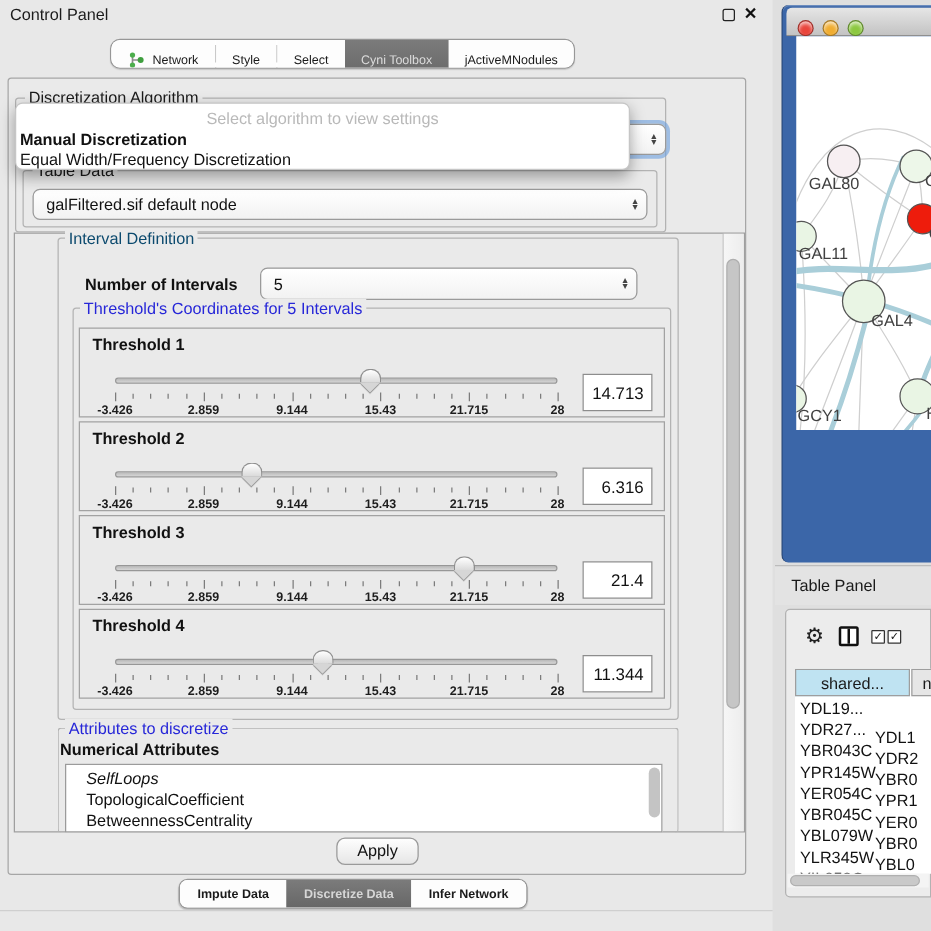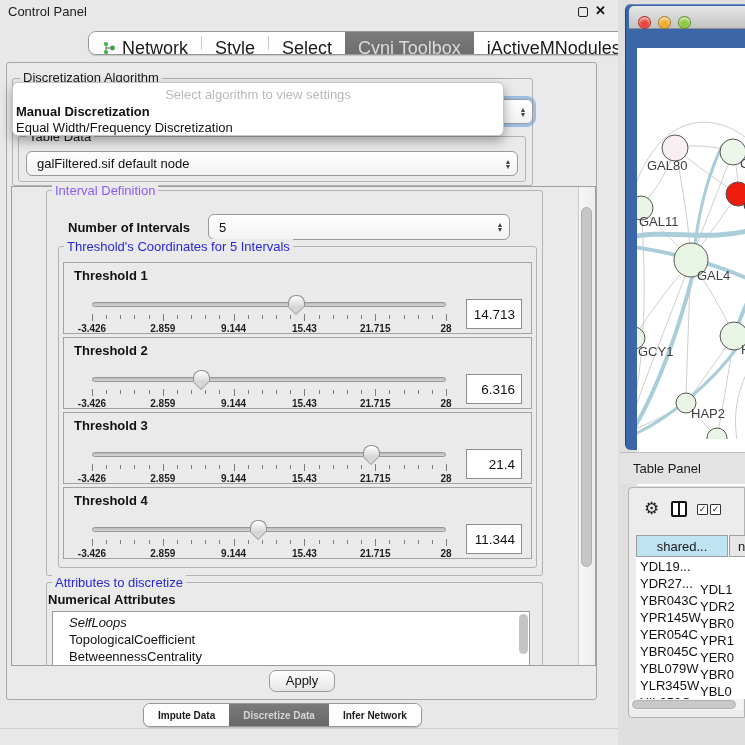--- a/index.html
+++ b/index.html
@@ -12,34 +12,34 @@
   #left-panel { left:0; top:0; width:620px; height:745px; background:#e8e8e8; }
   #cp-titlebar { left:0; top:0; width:620px; height:24px; }
   #cp-title { left:8px; top:4px; font-size:13px; color:#1c1c1c; }
   #cp-float { left:578px; top:7px; width:10px; height:10px; border:1.6px solid #222; border-radius:2px; }
   #cp-close { left:595px; top:3px; font-size:13px; font-weight:bold; color:#111; }
 
   
   #top-tabs { left:88px; top:31px; height:24px; display:flex; align-items:stretch;
     border:1px solid #979797; border-radius:8px; background:#fff; overflow:hidden;
     box-shadow:0 1px 1px rgba(0,0,0,.15); }
-  .ttab { display:flex; align-items:center; padding:16px 13px; font-size:18px; color:#1a1a1a;
+  .ttab { display:flex; align-items:center; padding:16px 13px; font-size:10px; color:#1a1a1a;
     background:#fdfdfd; white-space:nowrap; }
   .ttab.dark { background:linear-gradient(#7b7b7b,#676767); color:#dcdcdc; }
   .tsep { width:1px; background:#c9c9c9; margin:4px 0; }
   #net-icon { width:14px; height:14px; margin-right:6px; }
 
   
   #main-panel { left:6px; top:62px; width:591px; height:638px; background:#eaeaea;
     border:1px solid #a6a6a6; border-radius:3px; }
 
   .groupbox { position:absolute; border:1px solid #b3b3b3; border-radius:3px; }
   .grouptitle { position:absolute; font-size:13px; background:#eaeaea; padding:0 3px; white-space:nowrap; }
   .t-dark { color:#1a1a1a; }
-  .t-green { color:#8b5cf6; }
+  .t-green { color:#0c4a6e; }
   .t-blue { color:#2727d8; }
 
   .combo { position:absolute; border:1px solid #9a9a9a; border-radius:6px;
     background:linear-gradient(#ffffff,#f2f2f2); font-size:13px; color:#111;
     display:flex; align-items:center; }
   .combo .ctext { padding-left:10px; flex:1; white-space:nowrap; overflow:hidden; }
   .combo .arrows { width:18px; text-align:center; font-size:7px; line-height:5px; color:#444; }
 
   
   #algo-popup { left:12px; top:82px; width:492px; height:54px; background:#fff;
@@ -86,21 +86,21 @@
   #bottom-line { left:0; top:728px; width:620px; height:1px; background:#cfcfcf; }
 
   
   #right-bg { left:618px; top:0; width:127px; height:745px; background:#dfdfdf; }
   #net-window { left:625px; top:4px; width:120px; height:446px; background:#3b66a8; border-radius:6px 0 0 6px;
     border-left:1px solid #24406e; box-shadow:inset 0 1px 0 rgba(255,255,255,.25); }
   #net-titlebar { left:629px; top:6px; width:116px; height:23px; border-radius:5px 0 0 0;
     background:linear-gradient(#e6e6e6,#c3c3c3); border-bottom:1px solid #8f8f8f; }
   .tlight { position:absolute; top:10px; width:13px; height:13px; border-radius:50%; border:1px solid rgba(0,0,0,.3);
     box-shadow:inset 0 2px 3px rgba(255,255,255,.7); }
-  #net-canvas { left:637px; top:29px; width:108px; height:438px; background:#fff; overflow:hidden;margin-top:19px; }
+  #net-canvas { left:637px; top:29px; width:108px; height:315px; background:#fff; overflow:hidden; }
 
   #tablepanel-bar { left:620px; top:452px; width:125px; height:32px; background:#e3e3e3; border-top:1px solid #bcbcbc; }
   #tablepanel-title { left:633px; top:461px; font-size:13px; color:#1a1a1a; }
   #table-box { left:628px; top:487px; width:117px; height:231px; background:#ececec; border:1px solid #b2b2b2; border-radius:4px 0 0 4px; }
   #tbl-gear { left:644px; top:498px; font-size:17px; color:#222; }
   #col-icon { left:671px; top:501px; width:16px; height:16px; border:2px solid #111; border-radius:2px; background:#fff; }
   #col-icon::after { content:""; position:absolute; left:5px; top:0; width:2px; height:12px; background:#111; }
   .chk { position:absolute; top:504px; width:11px; height:11px; border:1.5px solid #333; border-radius:1px;
     font-size:9px; line-height:9px; text-align:center; color:#222; background:#fff; }
 

